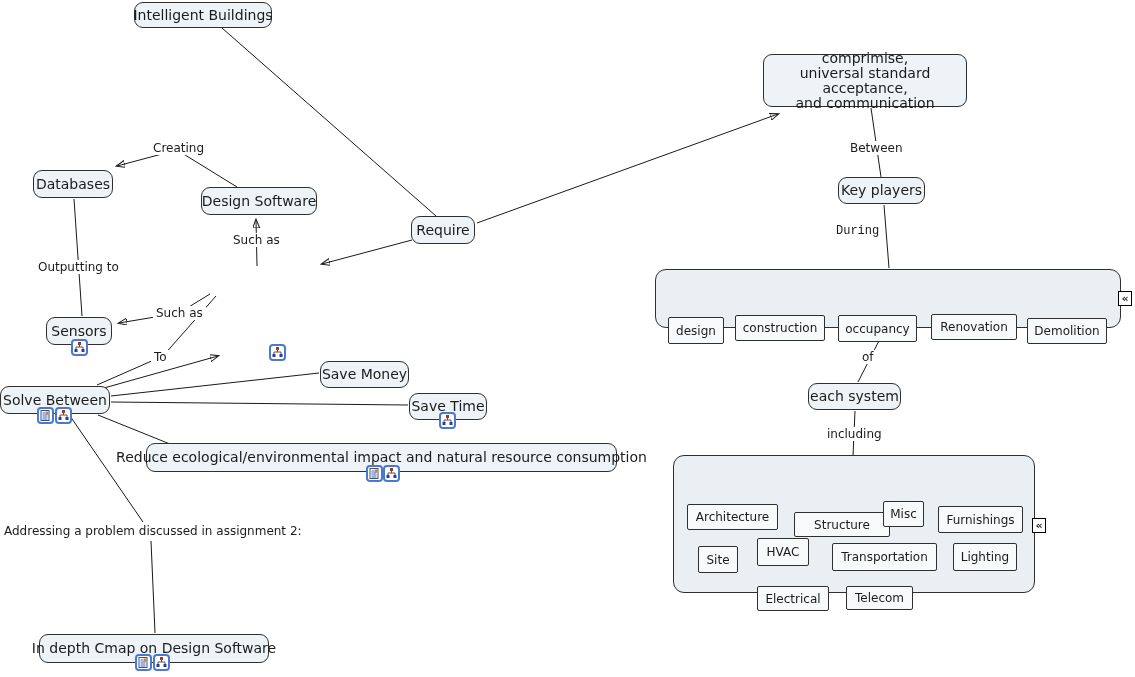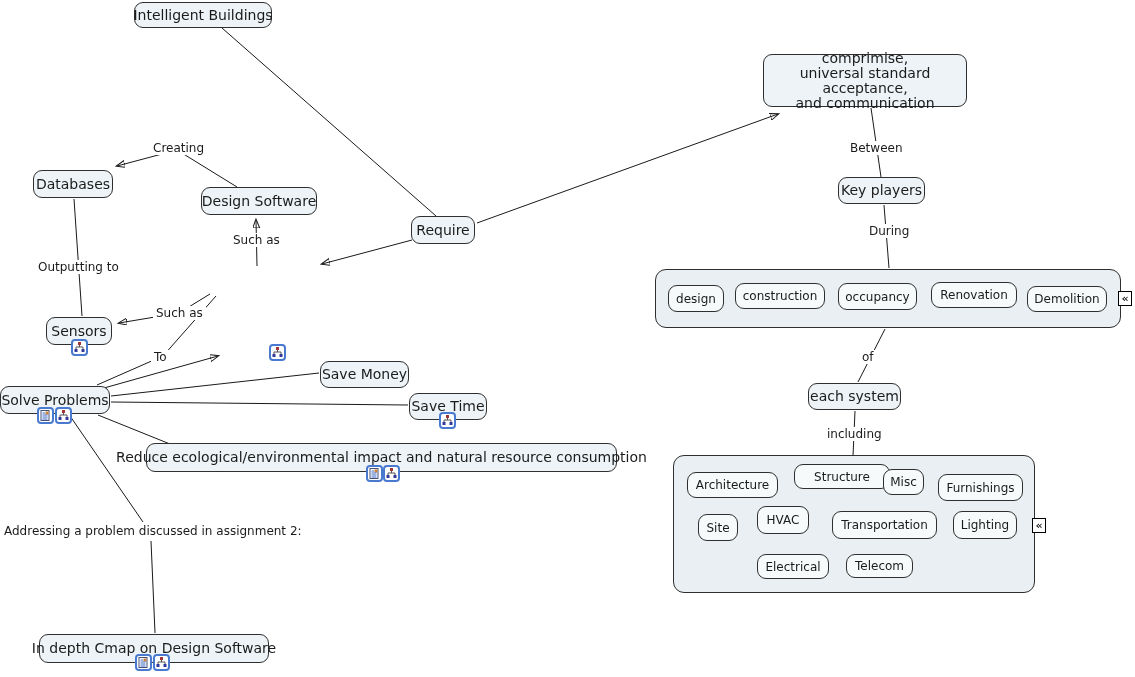--- a/index.html
+++ b/index.html
@@ -8,22 +8,22 @@
   svg.wires{position:absolute;left:0;top:0;z-index:0;}
   svg.wires path{fill:none;stroke:#1a1a1a;stroke-width:1;}
   .node{position:absolute;display:flex;align-items:center;justify-content:center;
         background:#edf3f6;border:1px solid #2f2f2f;border-radius:9px;
         font-size:14px;line-height:15px;white-space:nowrap;box-sizing:border-box;
         text-align:center;z-index:2;}
   .node.multi{white-space:pre-line;}
   .container{position:absolute;background:#e9eff3;border:1px solid #2f2f2f;
              border-radius:11px;box-sizing:border-box;z-index:1;}
   .inner{position:absolute;display:flex;align-items:center;justify-content:center;
-         background:#f6fafb;border:1px solid #2f2f2f;border-radius:9px;
-         font-size:12px;white-space:nowrap;box-sizing:border-box;z-index:2;}
+         background:#f6fafb;border:1px solid #2f2f2f;border-radius:2px;
+         font-size:12px;white-space:nowrap;box-sizing:border-box;z-index:2;margin-top:32px;}
   .llabel{position:absolute;background:#ffffff;padding:0 3px;font-size:12px;
           line-height:14px;white-space:nowrap;z-index:3;}
   .chip{position:absolute;width:17px;height:17px;background:#fff;
         border:2px solid #4a7ad0;border-radius:4px;box-sizing:border-box;
         display:flex;align-items:center;justify-content:center;z-index:4;}
   .collapse{position:absolute;width:14px;height:15px;background:#fff;
             border:1px solid #000;box-sizing:border-box;display:flex;
             align-items:center;justify-content:center;font-size:11px;
             font-weight:bold;line-height:11px;z-index:4;}
 </style>
@@ -62,53 +62,53 @@
   <div class="node multi" style="left:763px;top:54px;width:204px;height:53px;">comprimise,
 universal standard acceptance,
 and communication</div>
   <div class="node" style="left:33px;top:170px;width:80px;height:28px;">Databases</div>
   <div class="node" style="left:201px;top:187px;width:116px;height:28px;">Design Software</div>
   <div class="node" style="left:838px;top:177px;width:87px;height:27px;">Key players</div>
   <div class="node" style="left:411px;top:216px;width:64px;height:28px;">Require</div>
   <div class="node" style="left:46px;top:317px;width:66px;height:28px;">Sensors</div>
   <div class="node" style="left:320px;top:361px;width:89px;height:27px;">Save Money</div>
   <div class="node" style="left:808px;top:383px;width:93px;height:27px;">each system</div>
-  <div class="node" style="left:0px;top:386px;width:110px;height:28px;">Solve Problems</div>
+  <div class="node" style="left:0px;top:386px;width:110px;height:28px;">Solve Between</div>
   <div class="node" style="left:409px;top:393px;width:78px;height:27px;">Save Time</div>
   <div class="node" style="left:39px;top:634px;width:230px;height:29px;">In depth Cmap on Design Software</div>
   <div class="node" style="left:146px;top:443px;width:471px;height:29px;">Reduce ecological/environmental impact and natural resource consumption</div>
 
   <div class="container" style="left:655px;top:269px;width:466px;height:59px;"></div>
   <div class="inner" style="left:668px;top:285px;width:56px;height:27px;">design</div>
   <div class="inner" style="left:735px;top:283px;width:90px;height:26px;">construction</div>
   <div class="inner" style="left:838px;top:283px;width:79px;height:27px;">occupancy</div>
   <div class="inner" style="left:931px;top:282px;width:86px;height:26px;">Renovation</div>
   <div class="inner" style="left:1027px;top:286px;width:80px;height:26px;">Demolition</div>
   <div class="collapse" style="left:1118px;top:291px;">«</div>
 
   <div class="container" style="left:673px;top:455px;width:362px;height:138px;"></div>
   <div class="inner" style="left:687px;top:472px;width:91px;height:26px;">Architecture</div>
-  <div class="inner" style="left:794px;top:464px;width:96px;height:25px;">Structure</div>
+  <div class="inner" style="left:794px;top:480px;width:96px;height:25px;">Structure</div>
   <div class="inner" style="left:883px;top:469px;width:41px;height:26px;">Misc</div>
   <div class="inner" style="left:938px;top:474px;width:85px;height:27px;">Furnishings</div>
   <div class="inner" style="left:698px;top:514px;width:40px;height:27px;">Site</div>
   <div class="inner" style="left:757px;top:506px;width:52px;height:28px;">HVAC</div>
   <div class="inner" style="left:832px;top:511px;width:105px;height:28px;">Transportation</div>
   <div class="inner" style="left:953px;top:511px;width:64px;height:28px;">Lighting</div>
   <div class="inner" style="left:757px;top:554px;width:72px;height:25px;">Electrical</div>
   <div class="inner" style="left:846px;top:554px;width:67px;height:24px;">Telecom</div>
   <div class="collapse" style="left:1032px;top:518px;">«</div>
 
   <div class="llabel" style="left:150px;top:141px;">Creating</div>
   <div class="llabel" style="left:35px;top:260px;">Outputting to</div>
   <div class="llabel" style="left:230px;top:233px;">Such as</div>
   <div class="llabel" style="left:153px;top:306px;">Such as</div>
   <div class="llabel" style="left:151px;top:350px;">To</div>
   <div class="llabel" style="left:847px;top:141px;">Between</div>
-  <div class="llabel" style="left:866px;top:224px;">During</div>
+  <div class="llabel" style="left:833px;top:224px;font-family:Liberation Mono, monospace;">During</div>
   <div class="llabel" style="left:859px;top:350px;">of</div>
   <div class="llabel" style="left:824px;top:427px;">including</div>
   <div class="llabel" style="left:1px;top:524px;">Addressing a problem discussed in assignment 2:</div>
 
   <div class="chip" style="left:71px;top:339px;">
     <svg width="11" height="11" viewBox="0 0 11 11">
         <rect x="4" y="0" width="3" height="3" fill="#a23434"></rect>
         <path d="M5.5,3 V5 M2,5 H9 M2,5 V7 M9,5 V7" stroke="#555" stroke-width="1" fill="none"></path>
         <rect x="0.5" y="7" width="3" height="3" fill="#31399b"></rect>
         <rect x="7.5" y="7" width="3" height="3" fill="#31399b"></rect>

